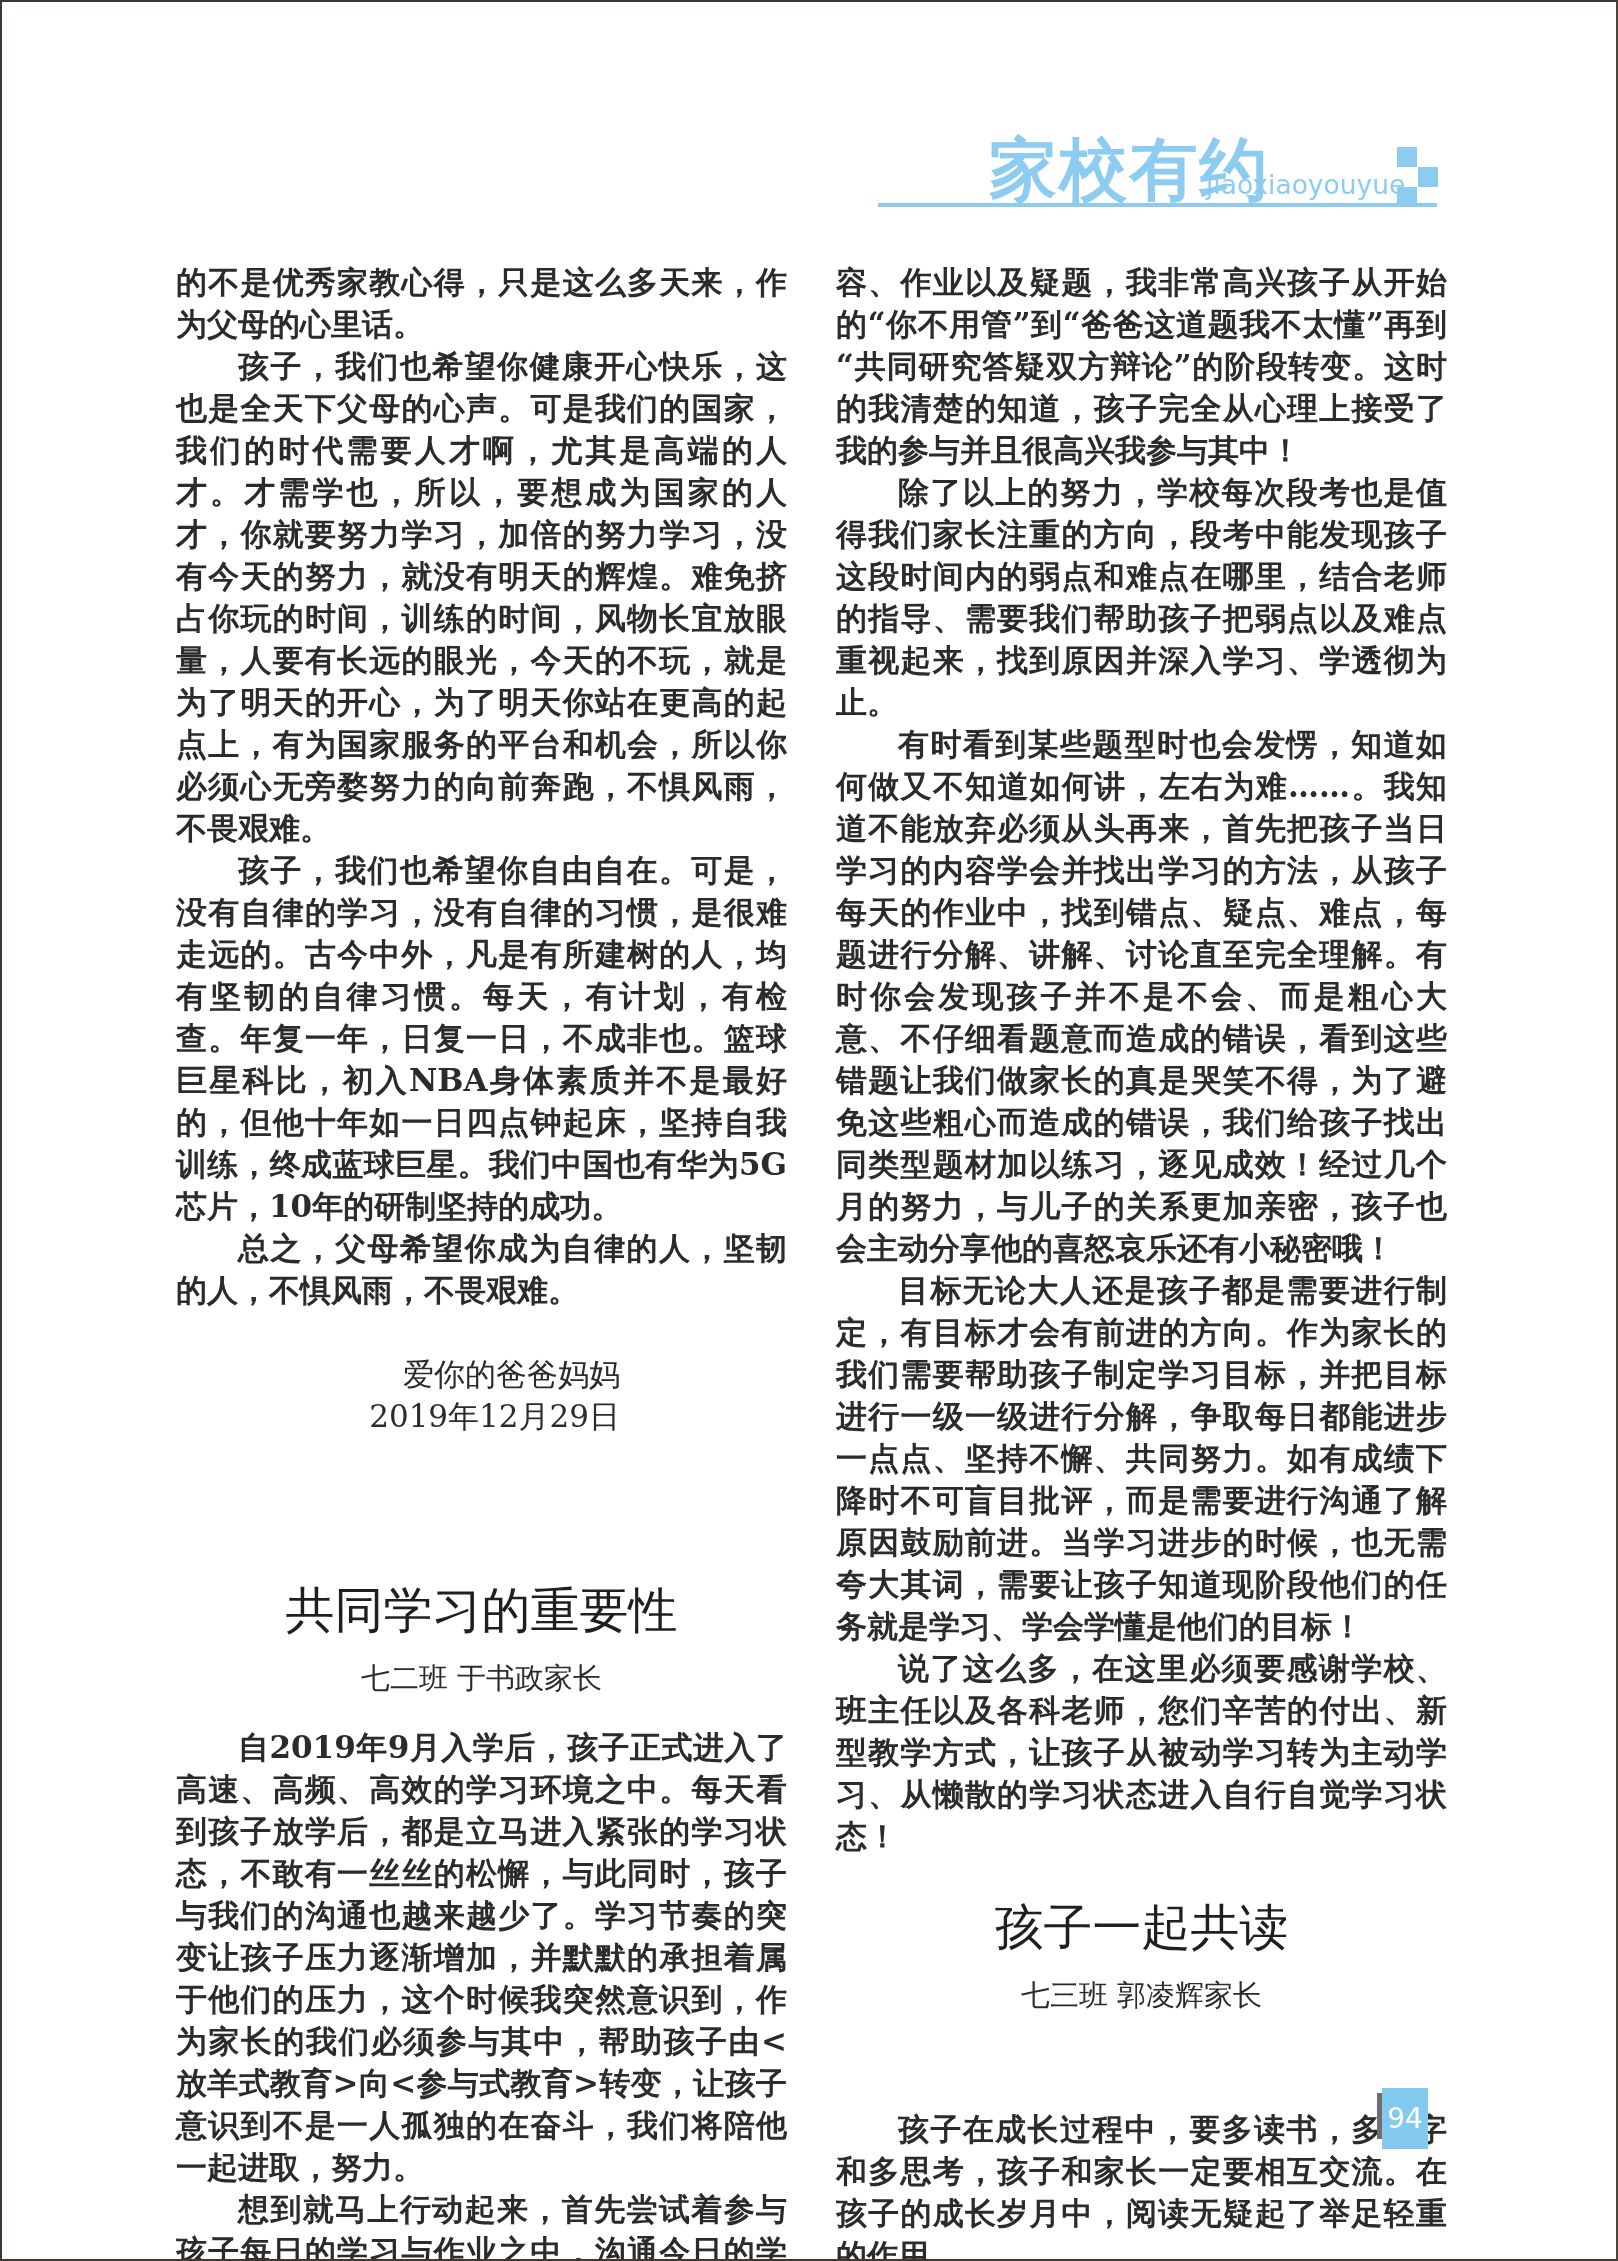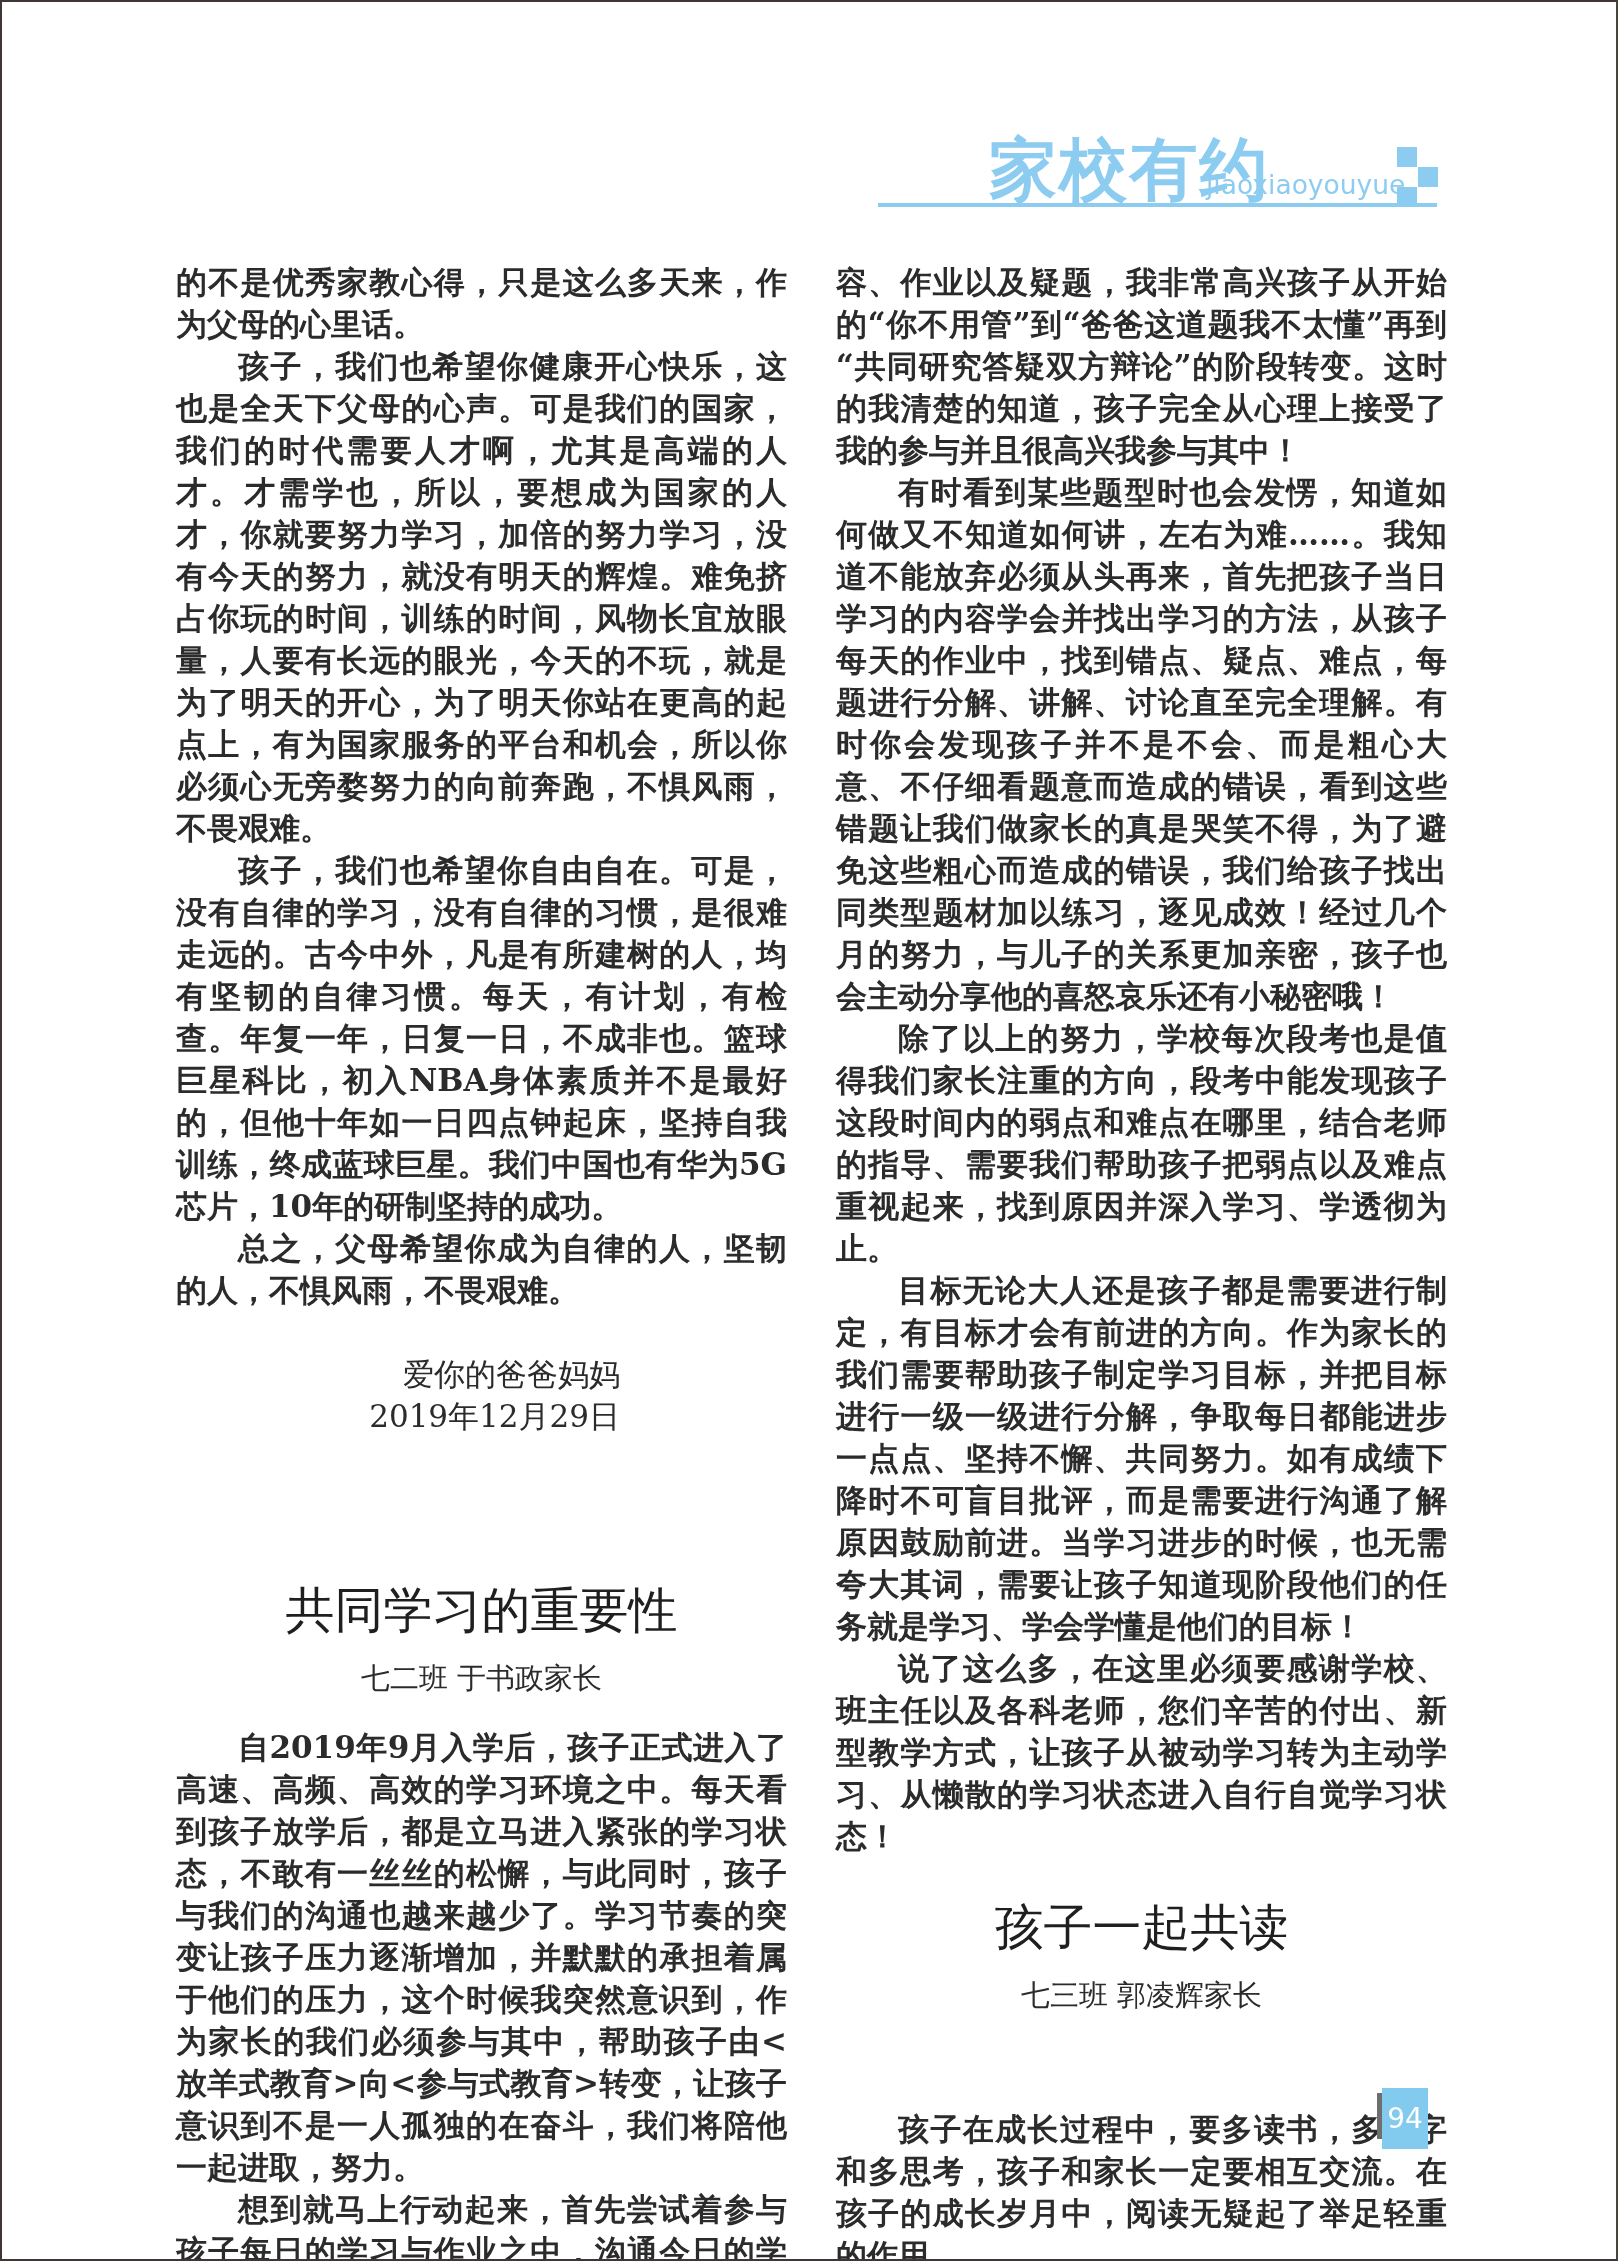--- a/index.html
+++ b/index.html
@@ -102,22 +102,22 @@
     </div>
 
     <div class="article-title">共同学习的重要性</div>
     <div class="byline">七二班 于书政家长</div>
     <p class="first-para">自2019年9月入学后，孩子正式进入了高速、高频、高效的学习环境之中。每天看到孩子放学后，都是立马进入紧张的学习状态，不敢有一丝丝的松懈，与此同时，孩子与我们的沟通也越来越少了。学习节奏的突变让孩子压力逐渐增加，并默默的承担着属于他们的压力，这个时候我突然意识到，作为家长的我们必须参与其中，帮助孩子由&lt;放羊式教育&gt;向&lt;参与式教育&gt;转变，让孩子意识到不是一人孤独的在奋斗，我们将陪他一起进取，努力。</p>
     <p>想到就马上行动起来，首先尝试着参与孩子每日的学习与作业之中，沟通今日的学习内</p>
   </div>
 
   <div class="col right">
     <p class="noindent">容、作业以及疑题，我非常高兴孩子从开始的“你不用管”到“爸爸这道题我不太懂”再到“共同研究答疑双方辩论”的阶段转变。这时的我清楚的知道，孩子完全从心理上接受了我的参与并且很高兴我参与其中！</p>
+    <p>除了以上的努力，学校每次段考也是值得我们家长注重的方向，段考中能发现孩子这段时间内的弱点和难点在哪里，结合老师的指导、需要我们帮助孩子把弱点以及难点重视起来，找到原因并深入学习、学透彻为止。</p>
     <p>有时看到某些题型时也会发愣，知道如何做又不知道如何讲，左右为难……。我知道不能放弃必须从头再来，首先把孩子当日学习的内容学会并找出学习的方法，从孩子每天的作业中，找到错点、疑点、难点，每题进行分解、讲解、讨论直至完全理解。有时你会发现孩子并不是不会、而是粗心大意、不仔细看题意而造成的错误，看到这些错题让我们做家长的真是哭笑不得，为了避免这些粗心而造成的错误，我们给孩子找出同类型题材加以练习，逐见成效！经过几个月的努力，与儿子的关系更加亲密，孩子也会主动分享他的喜怒哀乐还有小秘密哦！</p>
-    <p>除了以上的努力，学校每次段考也是值得我们家长注重的方向，段考中能发现孩子这段时间内的弱点和难点在哪里，结合老师的指导、需要我们帮助孩子把弱点以及难点重视起来，找到原因并深入学习、学透彻为止。</p>
     <p>目标无论大人还是孩子都是需要进行制定，有目标才会有前进的方向。作为家长的我们需要帮助孩子制定学习目标，并把目标进行一级一级进行分解，争取每日都能进步一点点、坚持不懈、共同努力。如有成绩下降时不可盲目批评，而是需要进行沟通了解原因鼓励前进。当学习进步的时候，也无需夸大其词，需要让孩子知道现阶段他们的任务就是学习、学会学懂是他们的目标！</p>
     <p>说了这么多，在这里必须要感谢学校、班主任以及各科老师，您们辛苦的付出、新型教学方式，让孩子从被动学习转为主动学习、从懒散的学习状态进入自行自觉学习状态！</p>
 
     <div class="article-title">孩子一起共读</div>
     <div class="byline">七三班 郭凌辉家长</div>
     <p class="first-para">孩子在成长过程中，要多读书，多写字和多思考，孩子和家长一定要相互交流。在孩子的成长岁月中，阅读无疑起了举足轻重的作用，</p>
   </div>
 
   <div class="pagenum-shadow"></div>
   <div class="pagenum">94</div>

